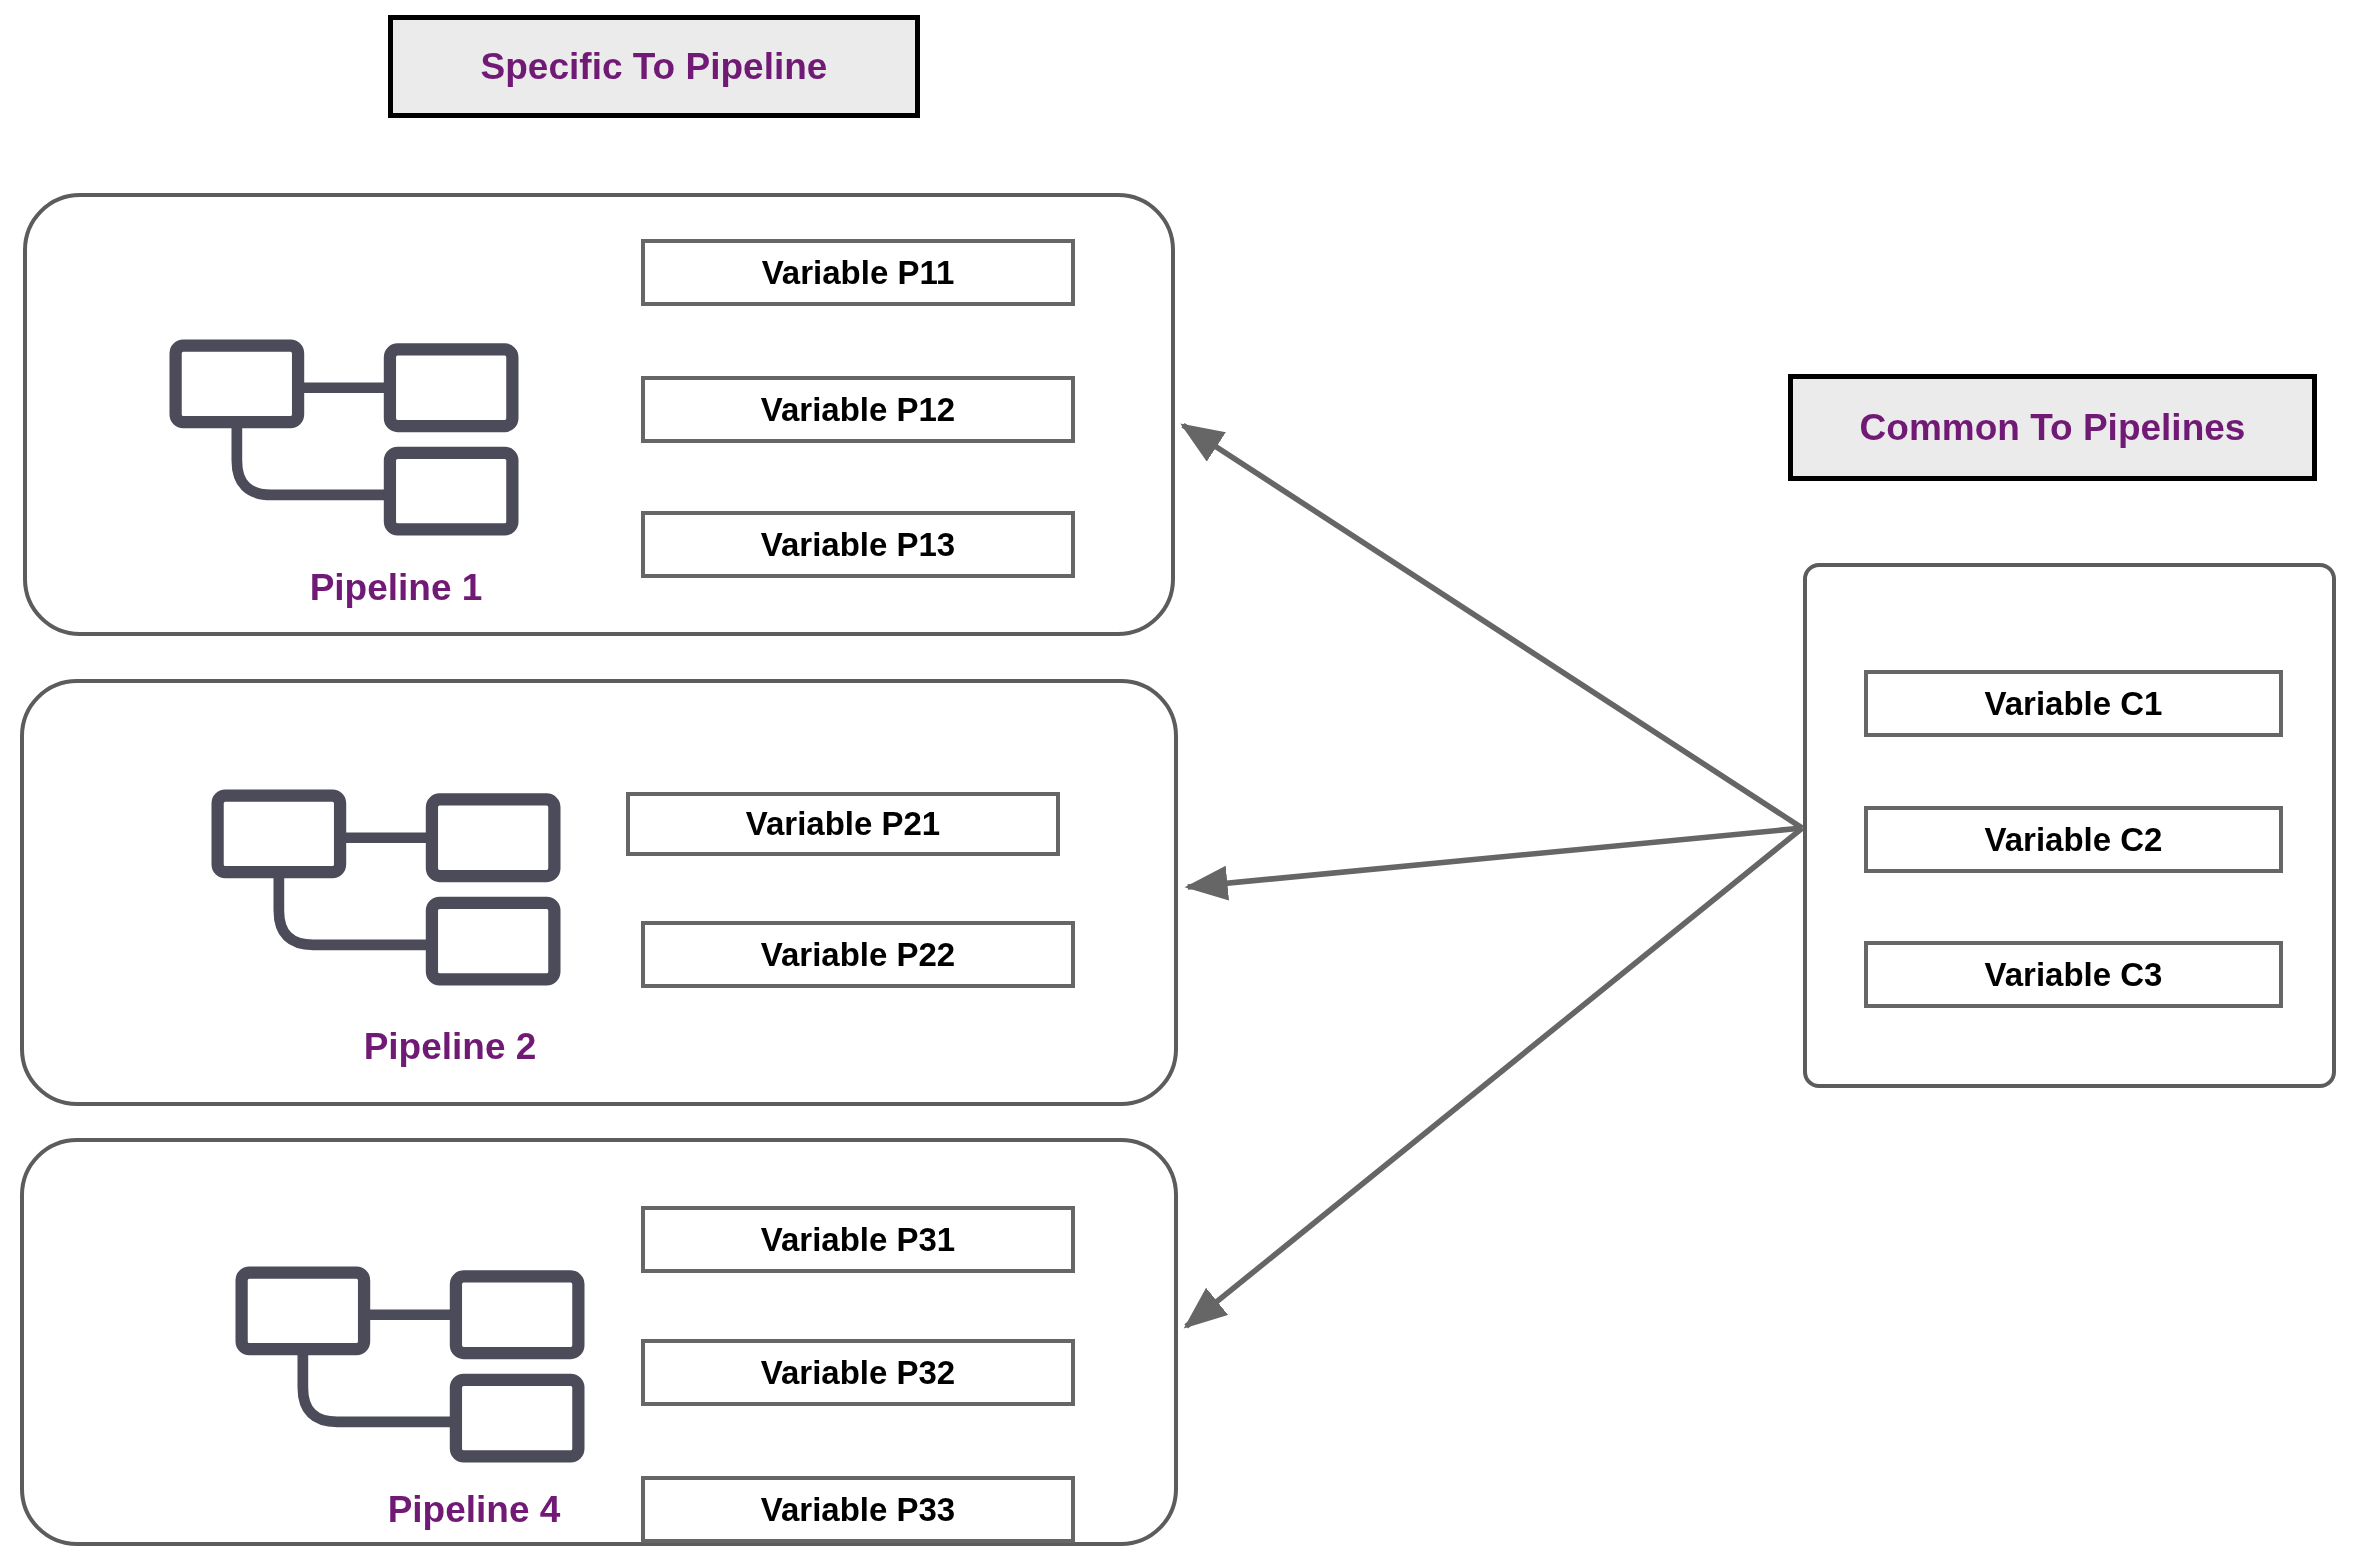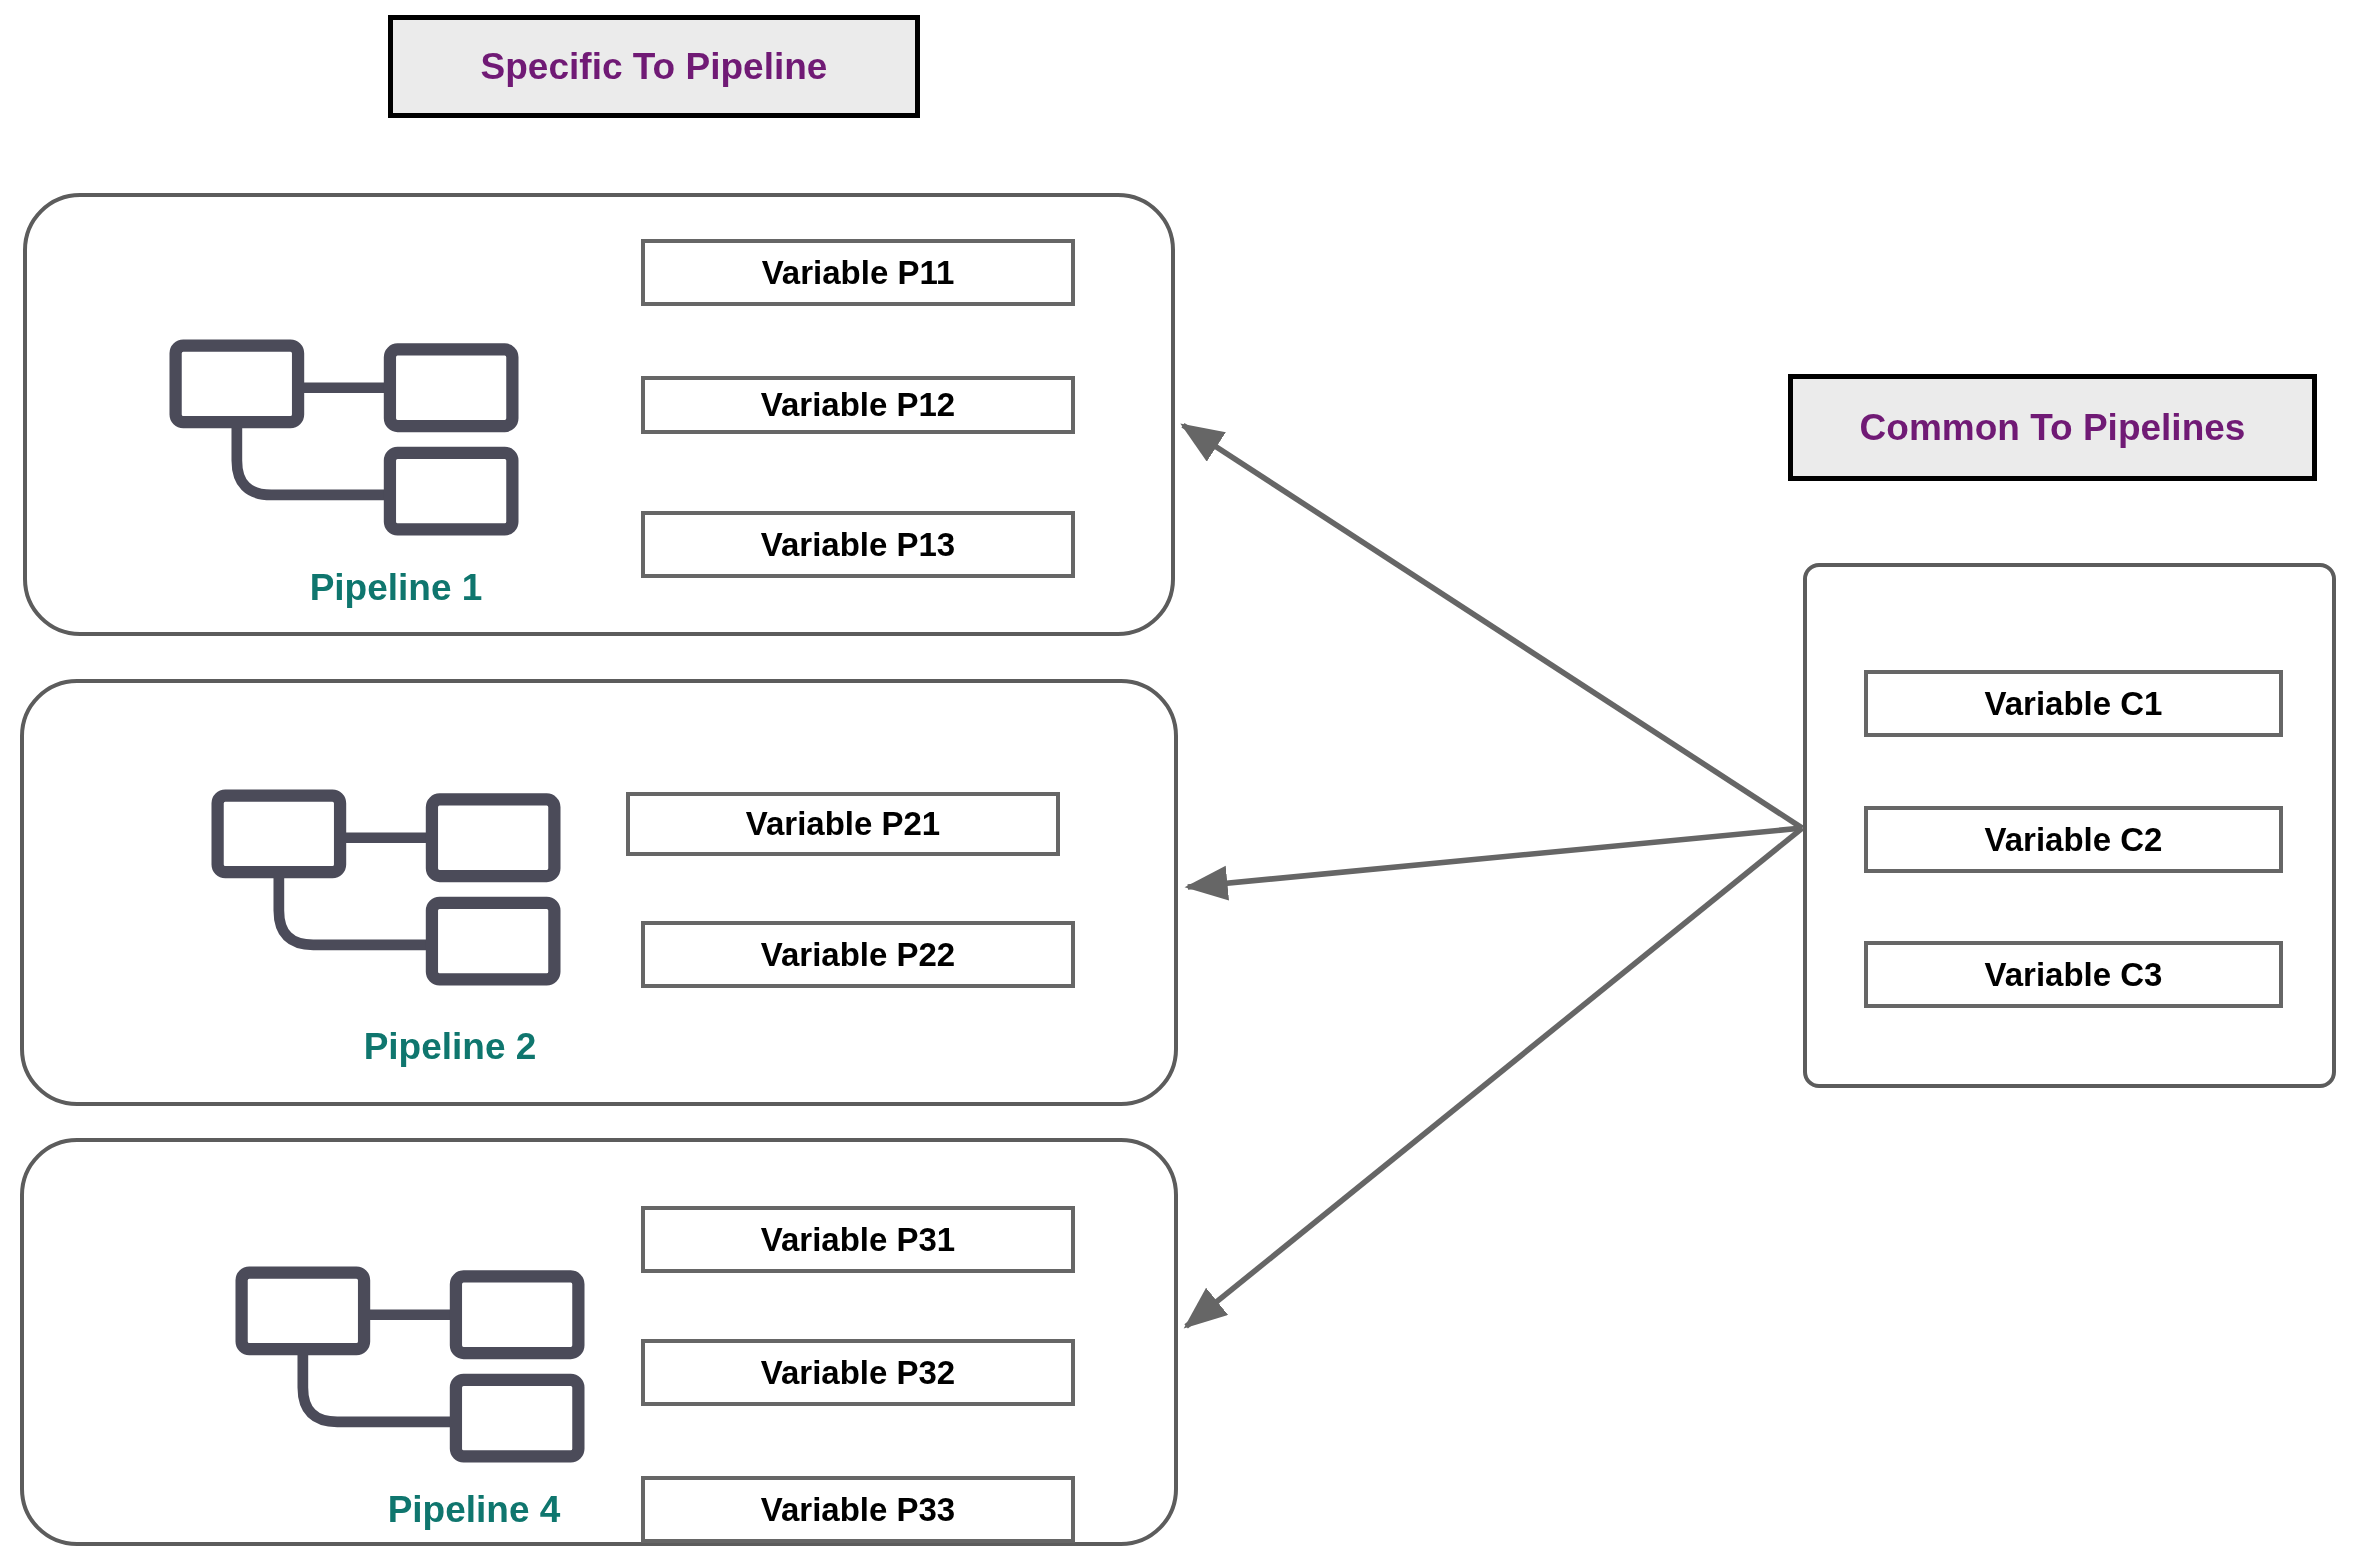--- a/index.html
+++ b/index.html
@@ -48,21 +48,21 @@
     font-weight: bold;
     font-size: 33px;
     color: #000000;
     box-sizing: border-box;
   }
   .pipelabel {
     position: absolute;
     transform: translate(-50%, -50%);
     font-weight: bold;
     font-size: 37px;
-    color: #0f766e;
+    color: #701a75;
     white-space: nowrap;
   }
   .icon { position: absolute; }
   .arrows {
     position: absolute;
     left: 0; top: 0;
     width: 100%; height: 100%;
     pointer-events: none;
   }
 </style>
@@ -94,21 +94,21 @@
     <svg class="icon" style="left:140px; top:141px;" width="354" height="199" viewBox="0 0 460 260">
       <line x1="170" y1="65" x2="290" y2="65" stroke="#4b4b59" stroke-width="14"></line>
       <path d="M 90,110 L 90,160 Q 90,205 135,205 L 290,205" fill="none" stroke="#4b4b59" stroke-width="14"></path>
       <rect x="10" y="10" width="160" height="100" rx="10" fill="#ffffff" stroke="#4b4b59" stroke-width="16"></rect>
       <rect x="290" y="15" width="160" height="100" rx="10" fill="#ffffff" stroke="#4b4b59" stroke-width="16"></rect>
       <rect x="290" y="150" width="160" height="100" rx="10" fill="#ffffff" stroke="#4b4b59" stroke-width="16"></rect>
     </svg>
     <div class="varbox" style="left:614px; top:42px; width:434px; height:67px;">
       <span>Variable P11</span>
     </div>
-    <div class="varbox" style="left:614px; top:179px; width:434px; height:58px;">
+    <div class="varbox" style="left:614px; top:179px; width:434px; height:67px;">
       <span>Variable P12</span>
     </div>
     <div class="varbox" style="left:614px; top:314px; width:434px; height:67px;">
       <span>Variable P13</span>
     </div>
     <div class="pipelabel" style="left:369px; top:391px;">Pipeline 1</div>
   </div>
 
   <div class="pipebox" style="left:20px; top:679px; width:1158px; height:427px;">
     <svg class="icon" style="left:183px; top:105px;" width="358" height="199" viewBox="0 0 460 260">

